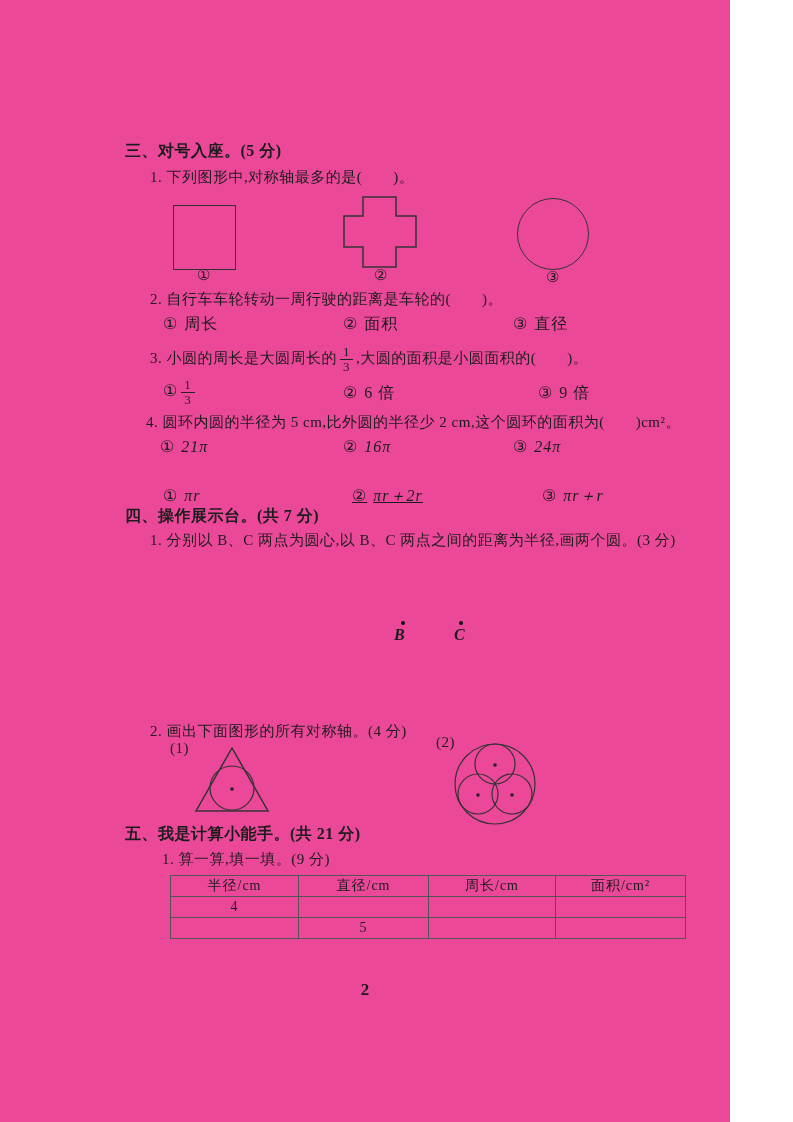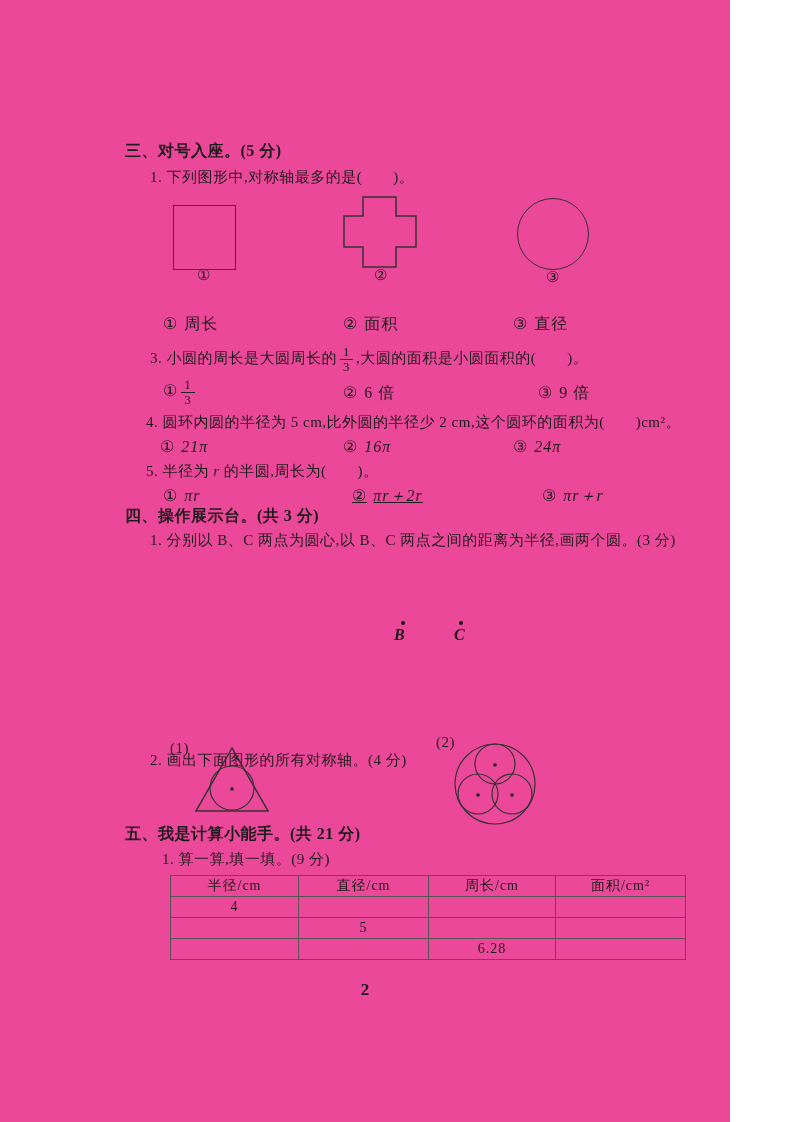--- a/index.html
+++ b/index.html
@@ -48,20 +48,21 @@
     <svg width="74" height="72" viewBox="0 0 74 72">
       <polygon points="20,1 53,1 53,20 73,20 73,51 53,51 53,71 20,71 20,51 1,51 1,20 20,20" fill="none" stroke="#333" stroke-width="1.5"></polygon>
     </svg>
   </div>
   <div class="abs" style="left:517px;top:198px;width:70px;height:70px;border:1.5px solid #333;border-radius:50%;"></div>
 
   <div class="abs shape-label" style="left:197px;top:266px;">①</div>
   <div class="abs shape-label" style="left:374px;top:266px;">②</div>
   <div class="abs shape-label" style="left:546px;top:268px;">③</div>
 
+  <div class="abs q-text" style="left:150px;top:290px;">2. 自行车车轮转动一周行驶的距离是车轮的(　　)。</div>
   <div class="opt" style="left:163px;top:314px;">
     <span>①</span><span class="val">周长</span>
   </div>
   <div class="opt" style="left:343px;top:314px;">
     <span>②</span><span class="val">面积</span>
   </div>
   <div class="opt" style="left:513px;top:314px;">
     <span>③</span><span class="val">直径</span>
   </div>
 
@@ -82,42 +83,39 @@
   <div class="opt" style="left:160px;top:437px;">
     <span>①</span><span class="val math">21π</span>
   </div>
   <div class="opt" style="left:343px;top:437px;">
     <span>②</span><span class="val math">16π</span>
   </div>
   <div class="opt" style="left:513px;top:437px;">
     <span>③</span><span class="val math">24π</span>
   </div>
 
-  <div class="abs q-text" style="left:146px;top:462px;">
-    <span>5. 半径为 </span><span class="math">r</span><span> 的半圆,周长为(　　)。</span>
-  </div>
   <div class="opt" style="left:163px;top:486px;">
     <span>①</span><span class="val math">πr</span>
   </div>
   <div class="opt" style="left:352px;top:486px;text-decoration:underline;">
     <span>②</span><span class="val math">πr＋2r</span>
   </div>
   <div class="opt" style="left:513px;top:486px;margin-left:29px;">
     <span>③</span><span class="val math">πr＋r</span>
   </div>
 
-  <div class="abs sec-title" style="left:125px;top:506px;">四、操作展示台。(共 3 分)</div>
+  <div class="abs sec-title" style="left:125px;top:506px;">四、操作展示台。(共 7 分)</div>
   <div class="abs q-text" style="left:150px;top:531px;">1. 分别以 B、C 两点为圆心,以 B、C 两点之间的距离为半径,画两个圆。(3 分)</div>
 
   <div class="dot" style="left:401px;top:621px;"></div>
   <div class="abs pt-label" style="left:394px;top:626px;">B</div>
   <div class="dot" style="left:459px;top:621px;"></div>
   <div class="abs pt-label" style="left:454px;top:626px;">C</div>
 
-  <div class="abs q-text" style="left:150px;top:722px;margin-top:29px;">2. 画出下面图形的所有对称轴。(4 分)</div>
+  <div class="abs q-text" style="left:150px;top:722px;">2. 画出下面图形的所有对称轴。(4 分)</div>
 
   <div class="abs q-text" style="left:170px;top:740px;">(1)</div>
   <div class="abs" style="left:194px;top:746px;">
     <svg width="76" height="68" viewBox="0 0 76 68">
       <polygon points="38,2 2,65 74,65" fill="none" stroke="#333" stroke-width="1.5"></polygon>
       <circle cx="38" cy="42" r="22" fill="none" stroke="#333" stroke-width="1.2"></circle>
       <circle cx="38" cy="43" r="1.8" fill="#222"></circle>
     </svg>
   </div>
 
@@ -157,25 +155,19 @@
         <td></td>
         <td></td>
         <td></td>
       </tr>
       <tr>
         <td></td>
         <td>5</td>
         <td></td>
         <td></td>
       </tr>
-      <tr>
-        <td></td>
-        <td></td>
-        <td>6.28</td>
-        <td></td>
-      </tr>
     </tbody>
       </table>
   </div>
 
   <div class="abs pgnum" style="left:0;top:980px;">2</div>
 
 </div>
 
 </body></html>

